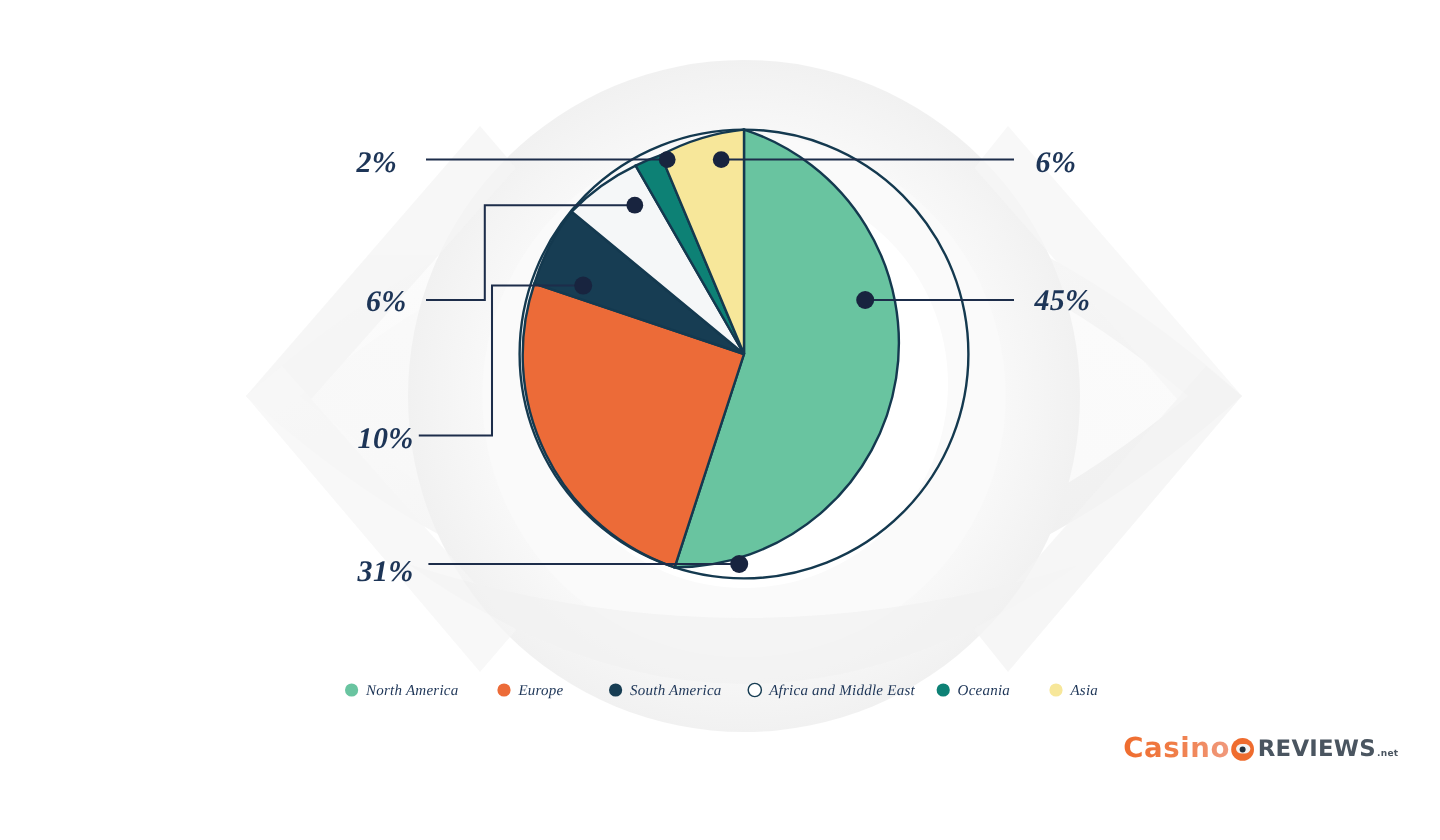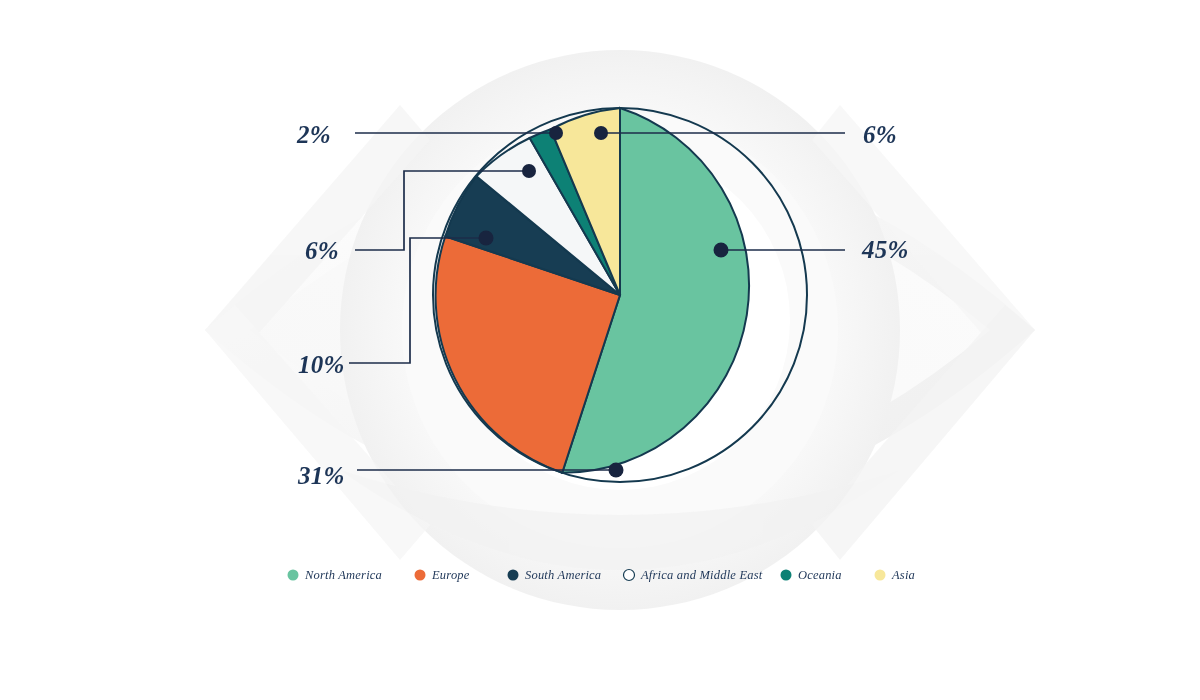--- a/index.html
+++ b/index.html
@@ -214,14 +214,20 @@
         <circle cx="786" cy="575" r="5.5" fill="#0d8175"></circle>
         <text class="legend-label" x="798" y="579">Oceania</text>
       </g>
       <g>
         <circle cx="880" cy="575" r="5.5" fill="#f7e79a"></circle>
         <text class="legend-label" x="892" y="579">Asia</text>
       </g>
     </g>
   </svg>
 
+  <div id="logo">
+    <span id="logo-casino">Casino</span>
+    <span id="logo-eye"></span>
+    <span id="logo-reviews">REVIEWS</span>
+    <span id="logo-net">.net</span>
+  </div>
 
 </div>
 
 </body></html>

